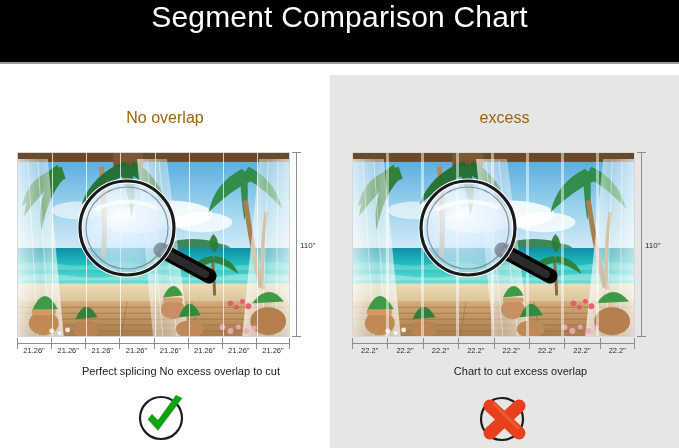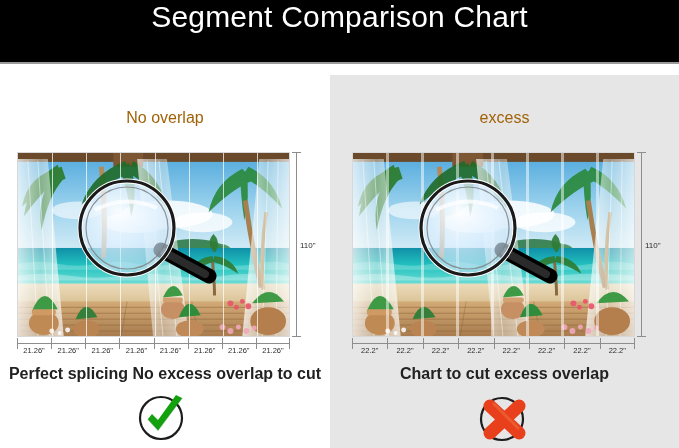--- a/index.html
+++ b/index.html
@@ -31,24 +31,23 @@
   .panel-left  { left:0;   width:330px; background:#ffffff; }
   .panel-right { left:330px; width:349px; background:#e6e6e6; }
 
   .panel-heading {
     position:absolute; top:18px; left:0; width:100%;
     text-align:center; font-size:16px; font-weight:400;
     color:#a16207; white-space:nowrap;margin-top:16px;
   }
 
   .panel-caption {
-    position:absolute; top:290px; left:0; width:100%;
-    text-align:center; font-size:16px; color:#222222;
+    position:absolute; top:290px; left:16px; width:100%;
+    text-align:center; font-size:11px; color:#222222;
     white-space:nowrap;
-    font-weight:bold;
   }
 
   
   .figure { position:absolute; }
   .fig-left  { left:17px;  top:77px; width:273px; height:185px; }
   .fig-right { left:22px;  top:77px; width:283px; height:185px; }
 
   .mural {
     position:absolute; left:0; top:0; width:100%; height:100%;
     overflow:hidden; background:#bcd8e8;

